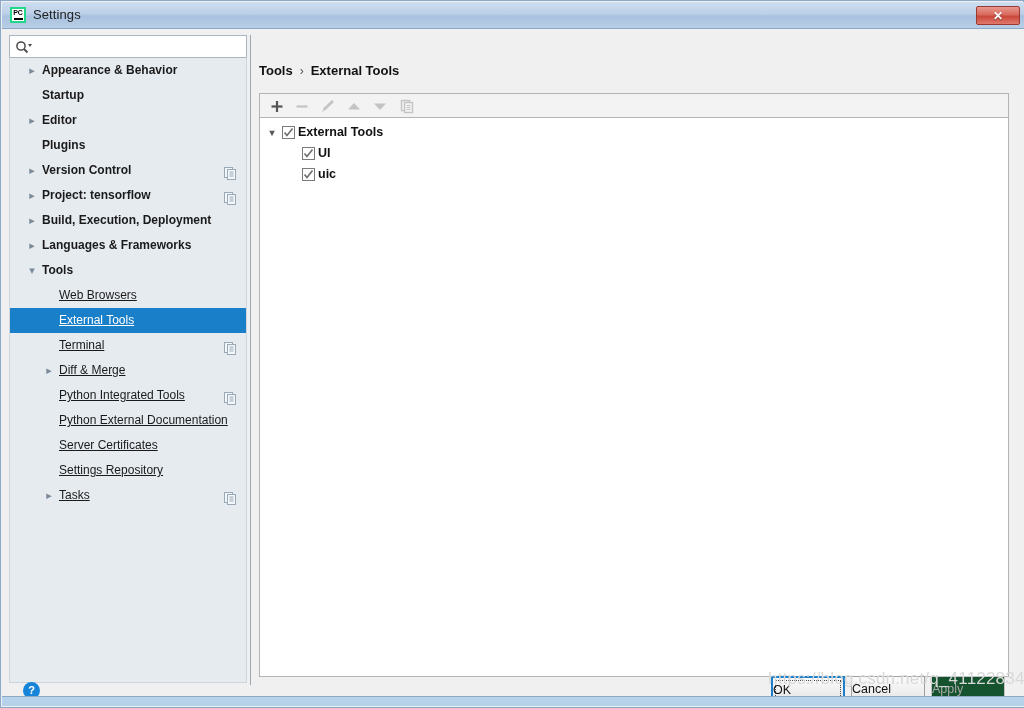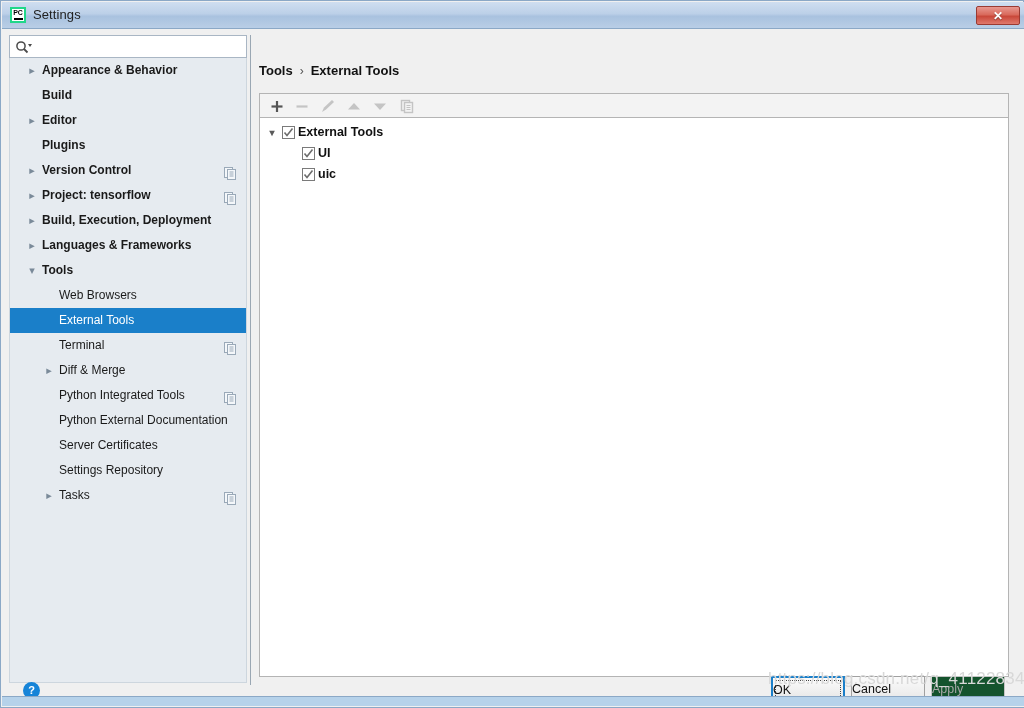--- a/index.html
+++ b/index.html
@@ -141,21 +141,21 @@
   }
   .nav-item.sel .arrow { color: #e6f1fa; }
   .nav-item .lbl {
     position: absolute;
     top: 0;
     white-space: nowrap;
   }
   .nav-item.lvl0 .arrow { left: 15px; }
   .nav-item.lvl0 .lbl   { left: 32px; font-weight: bold; }
   .nav-item.lvl1 .arrow { left: 32px; }
-  .nav-item.lvl1 .lbl   { left: 49px; font-weight: normal; }
+  .nav-item.lvl1 .lbl   { left: 49px; font-weight: normal; text-decoration: underline; }
   .nav-item .cfgicon {
     position: absolute;
     right: 9px; top: 6px;
     width: 13px; height: 13px;
   }
 
   
   #splitter {
     position: absolute;
     left: 248px; top: 6px;
@@ -340,21 +340,21 @@
         <input id="search-input" type="text" placeholder="" style="">
       </div>
 
       <div id="tree-panel">
           <div class="nav-item lvl0">
             <span class="arrow">▸</span>
             <span class="lbl">Appearance &amp; Behavior</span>
           </div>
           <div class="nav-item lvl0">
             <span class="arrow"></span>
-            <span class="lbl">Build</span>
+            <span class="lbl">Startup</span>
           </div>
           <div class="nav-item lvl0">
             <span class="arrow">▸</span>
             <span class="lbl">Editor</span>
           </div>
           <div class="nav-item lvl0">
             <span class="arrow"></span>
             <span class="lbl">Plugins</span>
           </div>
           <div class="nav-item lvl0">

